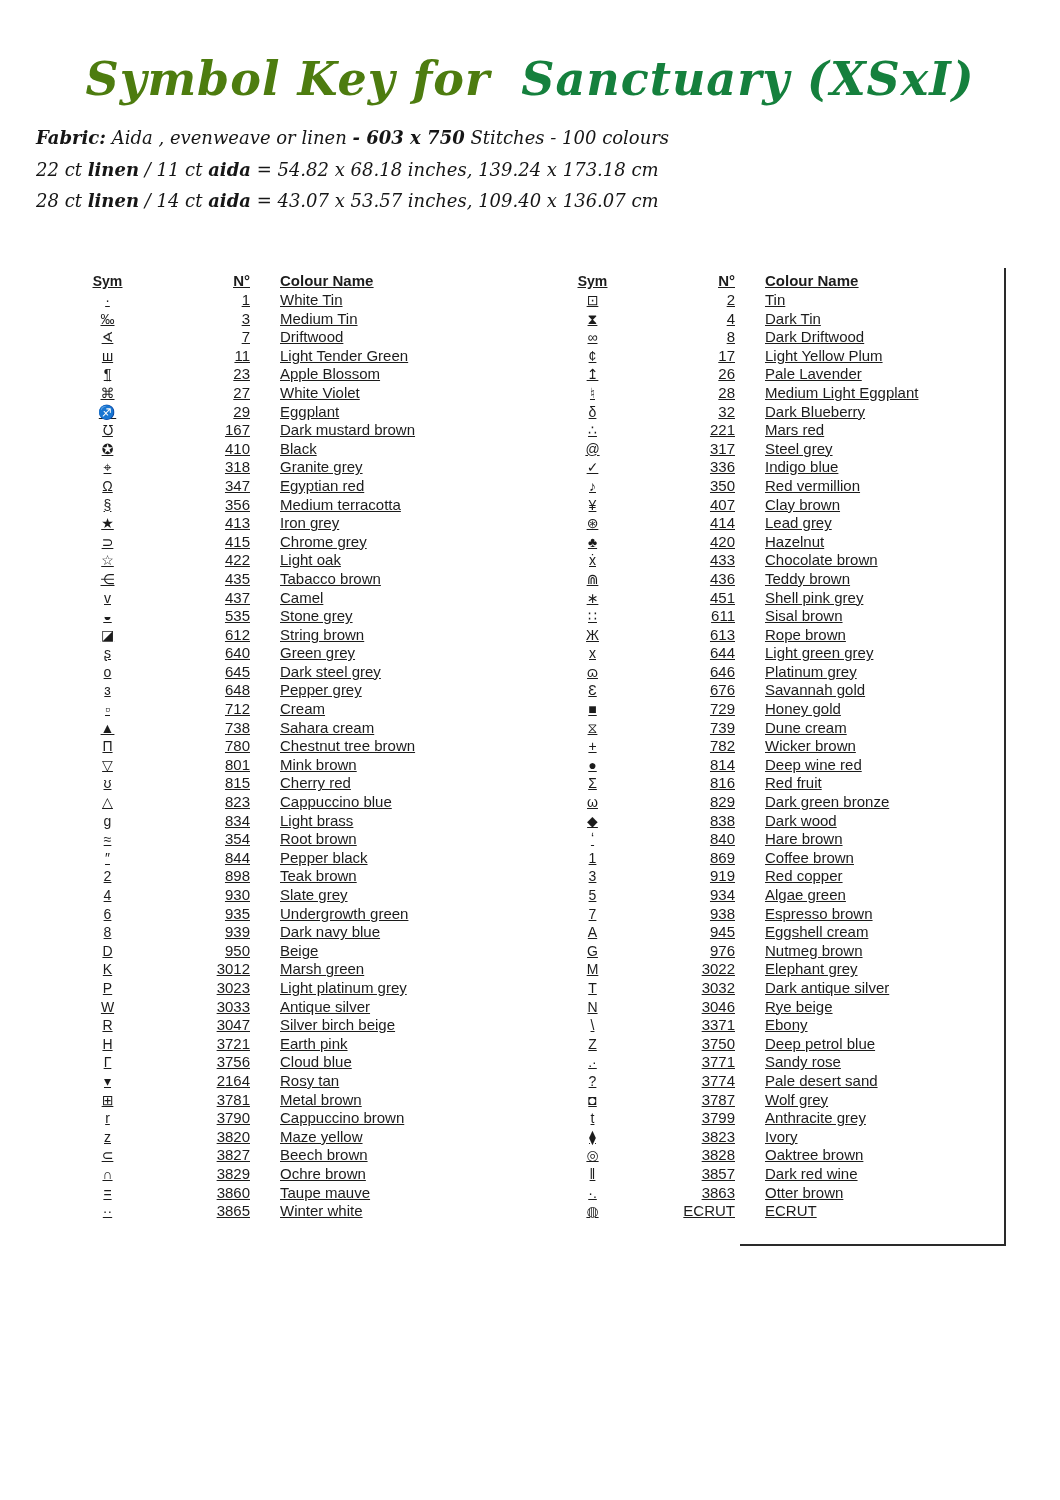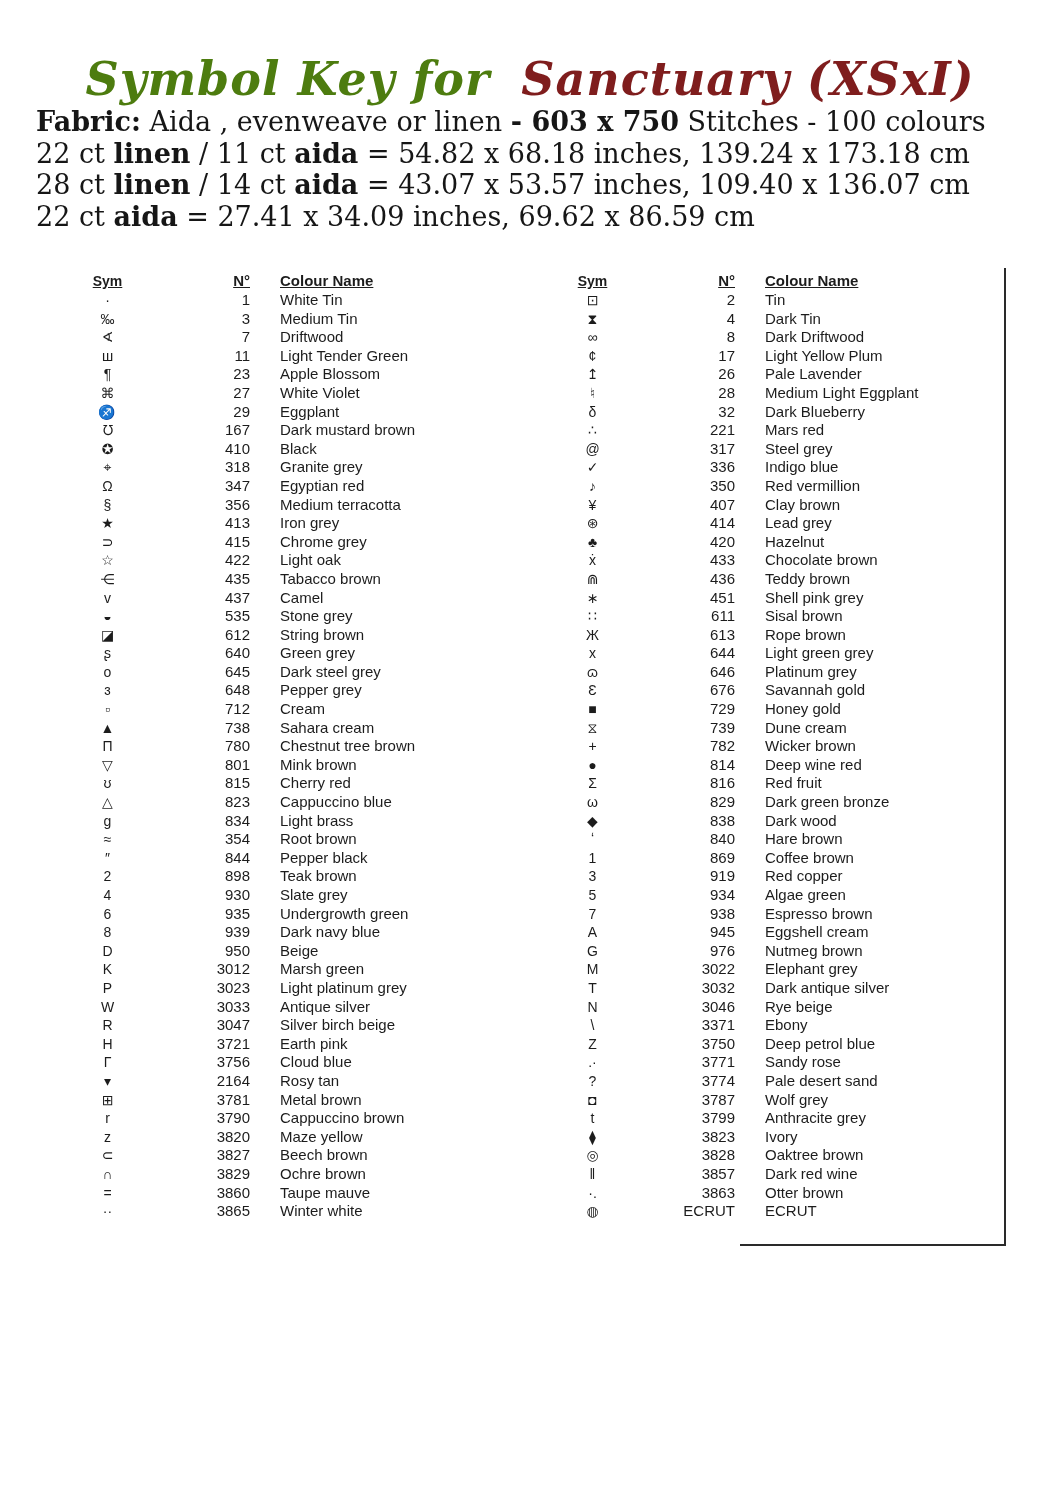--- a/index.html
+++ b/index.html
@@ -22,34 +22,36 @@
     font-weight:bold;
     font-size:46px;
     letter-spacing:1px;
     white-space:nowrap;
   }
   .title .prefix{color:#4d7c0f;}
   .title .pattern-name{margin-left:14px;}
   
   .fabric{
     position:absolute;
-    top:106px; left:36px; right:20px;
+    top:122px; left:36px; right:20px;
     font-family:"DejaVu Serif", serif;
-    font-size:27px;
+    font-style:italic;
+    font-size:18px;
     line-height:31.5px;
     color:#161616;
     white-space:nowrap;
   }
   .fabric .seg-bold{font-weight:bold;}
   
   .key-table{
     position:absolute;
     top:272px;
     font-size:15px;
     line-height:18.6px;
+    text-decoration:underline;
   }
   .key-table.left{left:60px;}
   .key-table.right{left:545px;}
   .krow{
     display:grid;
     grid-template-columns:95px 95px 255px;
     height:18.6px;
     align-items:baseline;
   }
   .krow .sym{text-align:center; font-size:14px;}
@@ -74,28 +76,27 @@
     background:#2a2a2a;
   }
 </style>
 </head>
 <body>
 
 <div class="page">
 
   <div class="title">
     <span class="prefix">Symbol Key for</span>
-    <span class="pattern-name" style="color: #7f1d1d;">Sanctuary (XSxI)</span>
+    <span class="pattern-name" style="color: #15803d;">Sanctuary (XSxI)</span>
   </div>
 
   <div class="fabric">
       <div><span class="seg-bold">Fabric:</span><span class="seg">  Aida , evenweave or  linen </span><span class="seg-bold">- 603 x 750</span><span class="seg"> Stitches - 100 colours</span></div>
       <div><span class="seg">22 ct </span><span class="seg-bold">linen</span><span class="seg"> / 11 ct </span><span class="seg-bold">aida</span><span class="seg"> = 54.82 x 68.18 inches, 139.24 x 173.18 cm</span></div>
       <div><span class="seg">28 ct </span><span class="seg-bold">linen</span><span class="seg"> / 14 ct </span><span class="seg-bold">aida</span><span class="seg"> = 43.07 x 53.57 inches, 109.40 x 136.07 cm</span></div>
-      <div><span class="seg">22 ct </span><span class="seg-bold">aida</span><span class="seg"> = 27.41 x 34.09 inches, 69.62 x 86.59 cm</span></div>
     </div>
 
   <div class="key-table left">
       <div class="krow header">
         <span class="sym">Sym</span>
         <span class="num">N°</span>
         <span class="name">Colour Name</span>
       </div>
       <div class="krow">
         <span class="sym">·</span>

